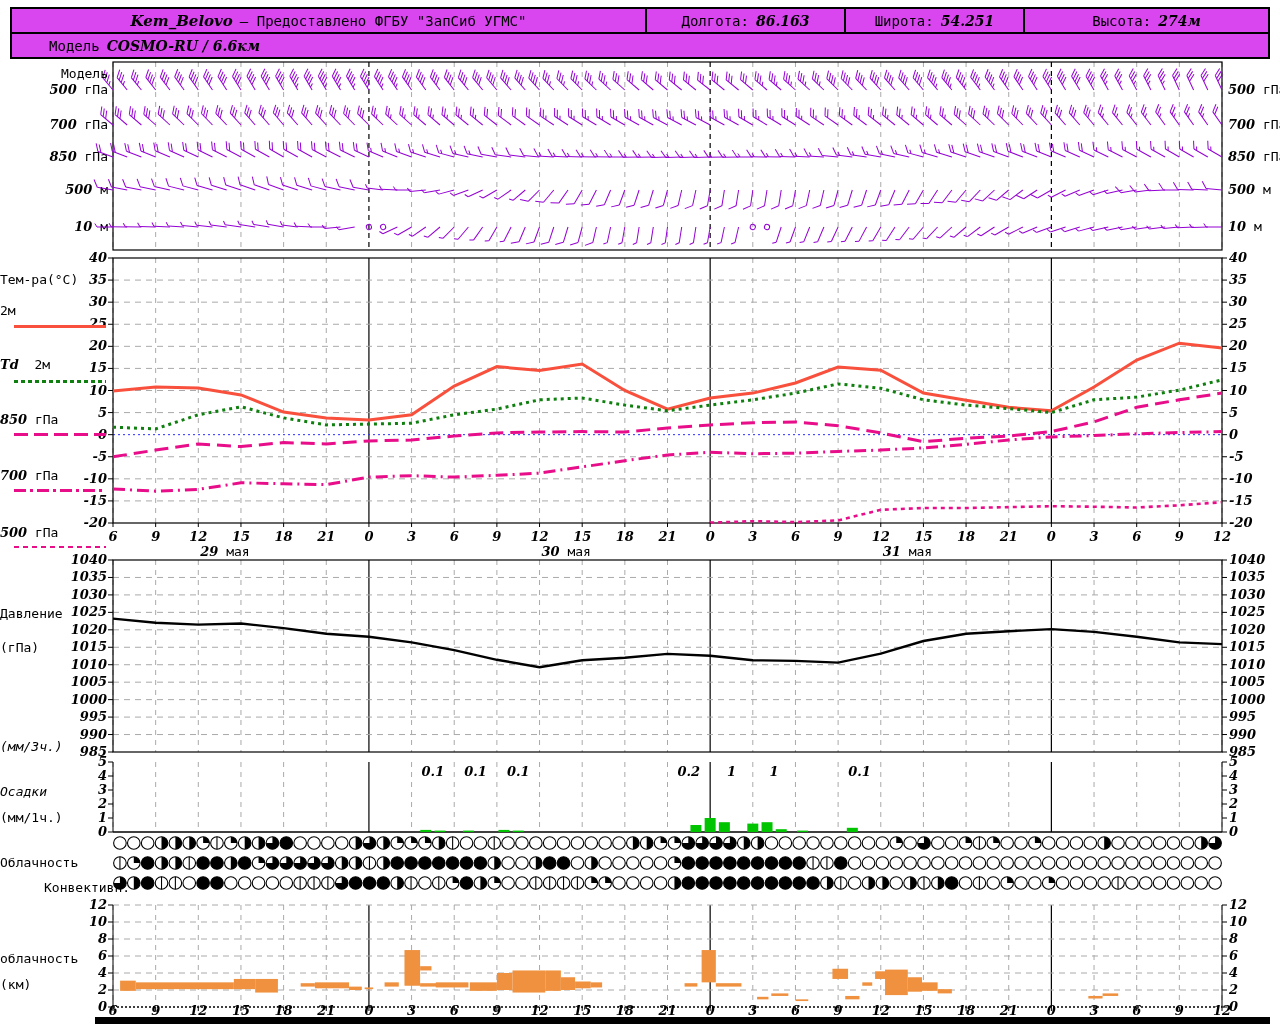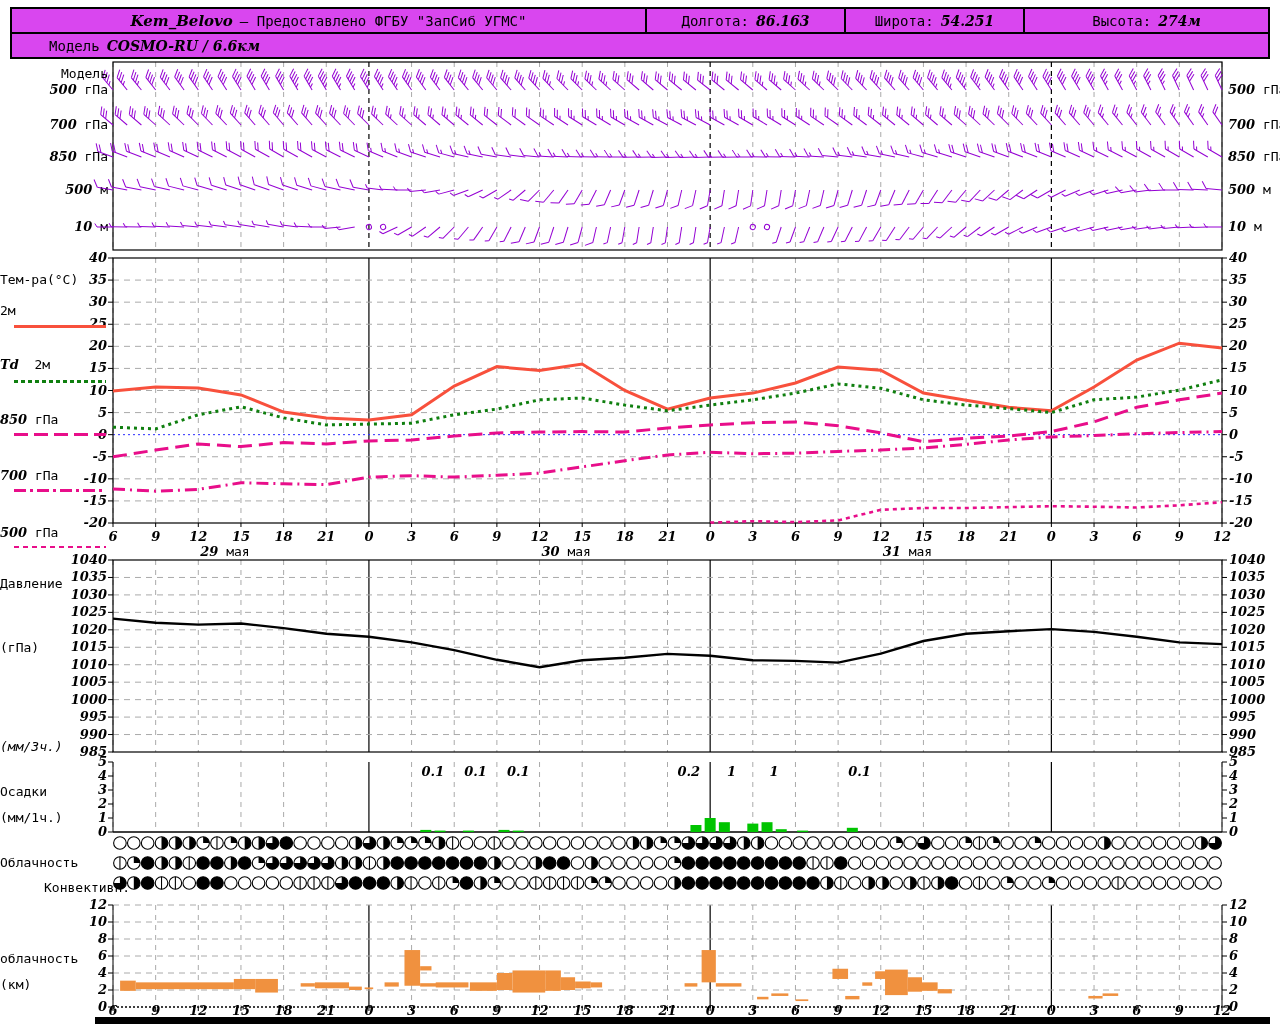--- a/index.html
+++ b/index.html
@@ -3430,25 +3430,25 @@
   <div class="ls ls-2m" style="top:325px;"></div>
   <div class="ml" style="top:357px;"><span class="num">Td</span>&nbsp;&nbsp;<span>2м</span></div>
   <div class="ls ls-td" style="top:380px;"></div>
   <div class="ml" style="top:412px;"><span class="num">850</span>&nbsp;<span>гПа</span></div>
   <div class="ls ls-850" style="top:433px;"></div>
   <div class="ml" style="top:468px;"><span class="num">700</span>&nbsp;<span>гПа</span></div>
   <div class="ls ls-700" style="top:489px;"></div>
   <div class="ml" style="top:525px;"><span class="num">500</span>&nbsp;<span>гПа</span></div>
   <div class="ls ls-500" style="top:546px;"></div>
 
-  <div class="ml" style="top:576px;">Давление</div>
+  <div class="ml" style="top:606px;">Давление</div>
   <div class="ml" style="top:640px;">(гПа)</div>
 
   <div class="ml" style="top:739px;font-style:italic;">(мм/3ч.)</div>
-  <div class="ml" style="top:784px;">Осадки</div>
+  <div class="ml" style="top:784px;font-style:italic;">Осадки</div>
   <div class="ml" style="top:810px;">(мм/1ч.)</div>
 
   <div class="ml" style="top:855px;">Облачность</div>
 
   <div class="ml" style="top:880px;padding-left:44px;">Конвективн.</div>
   <div class="ml" style="top:951px;">облачность</div>
   <div class="ml" style="top:977px;">(км)</div>
 
 </div>
 

